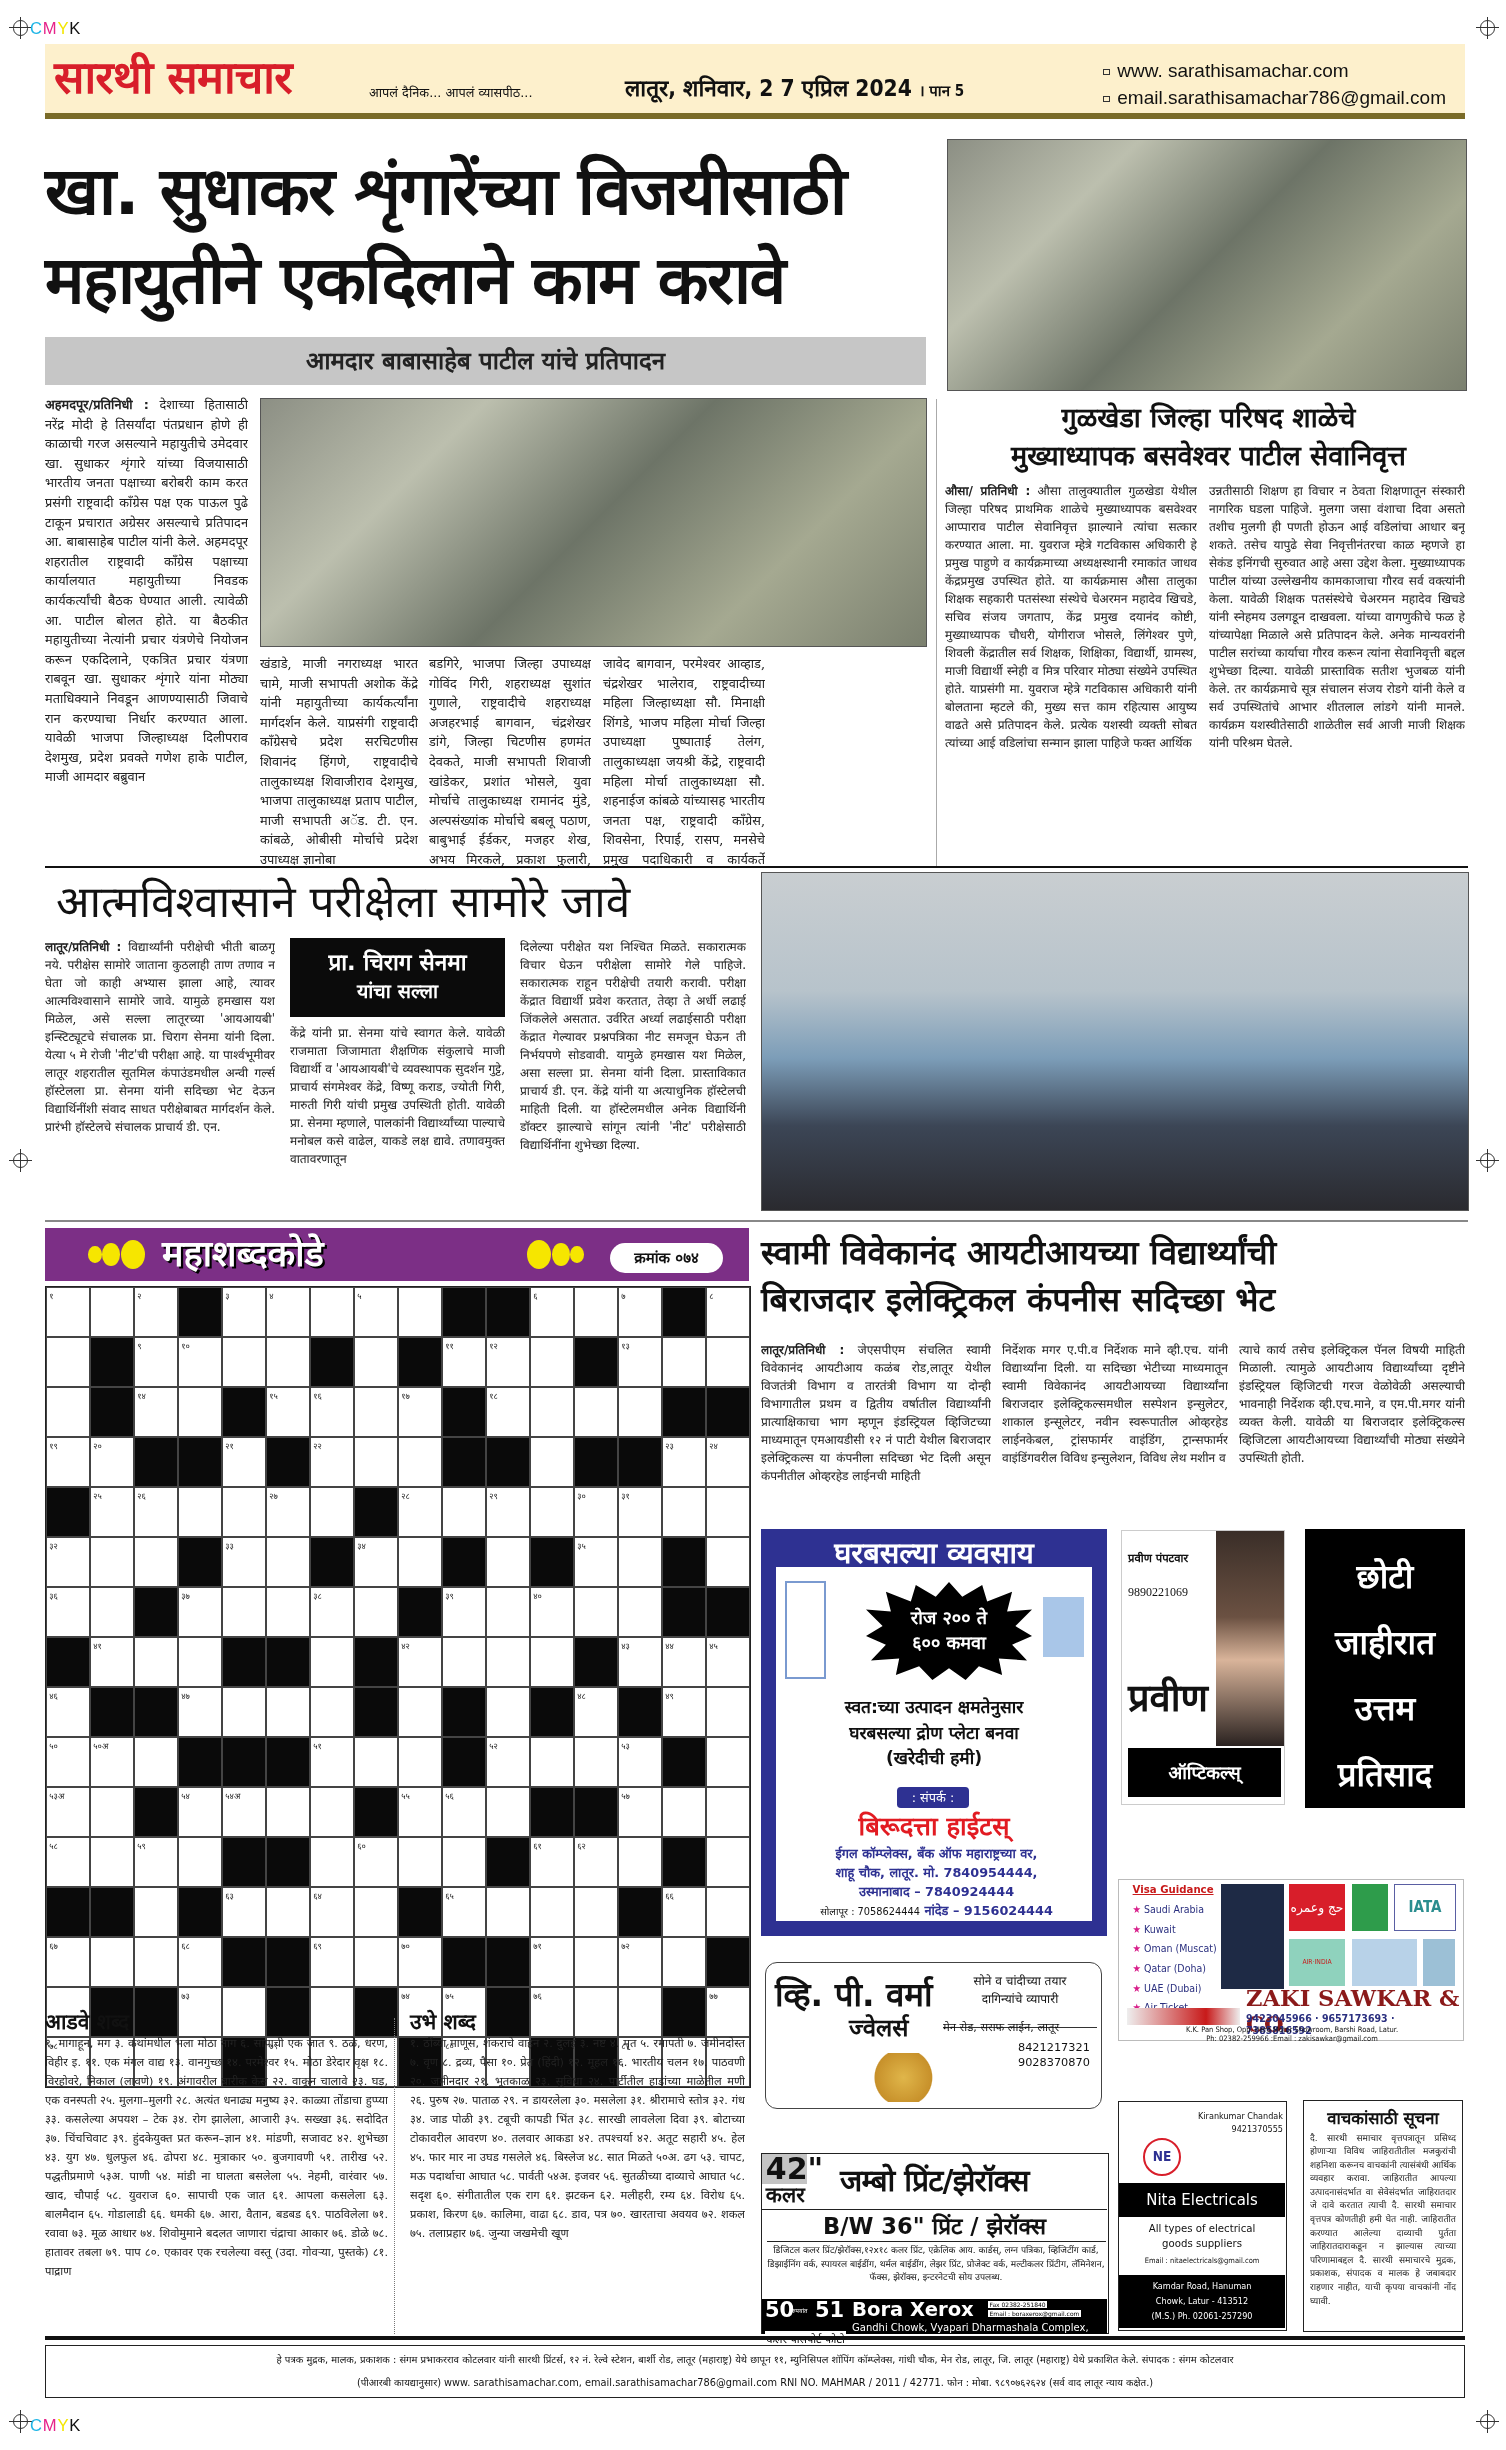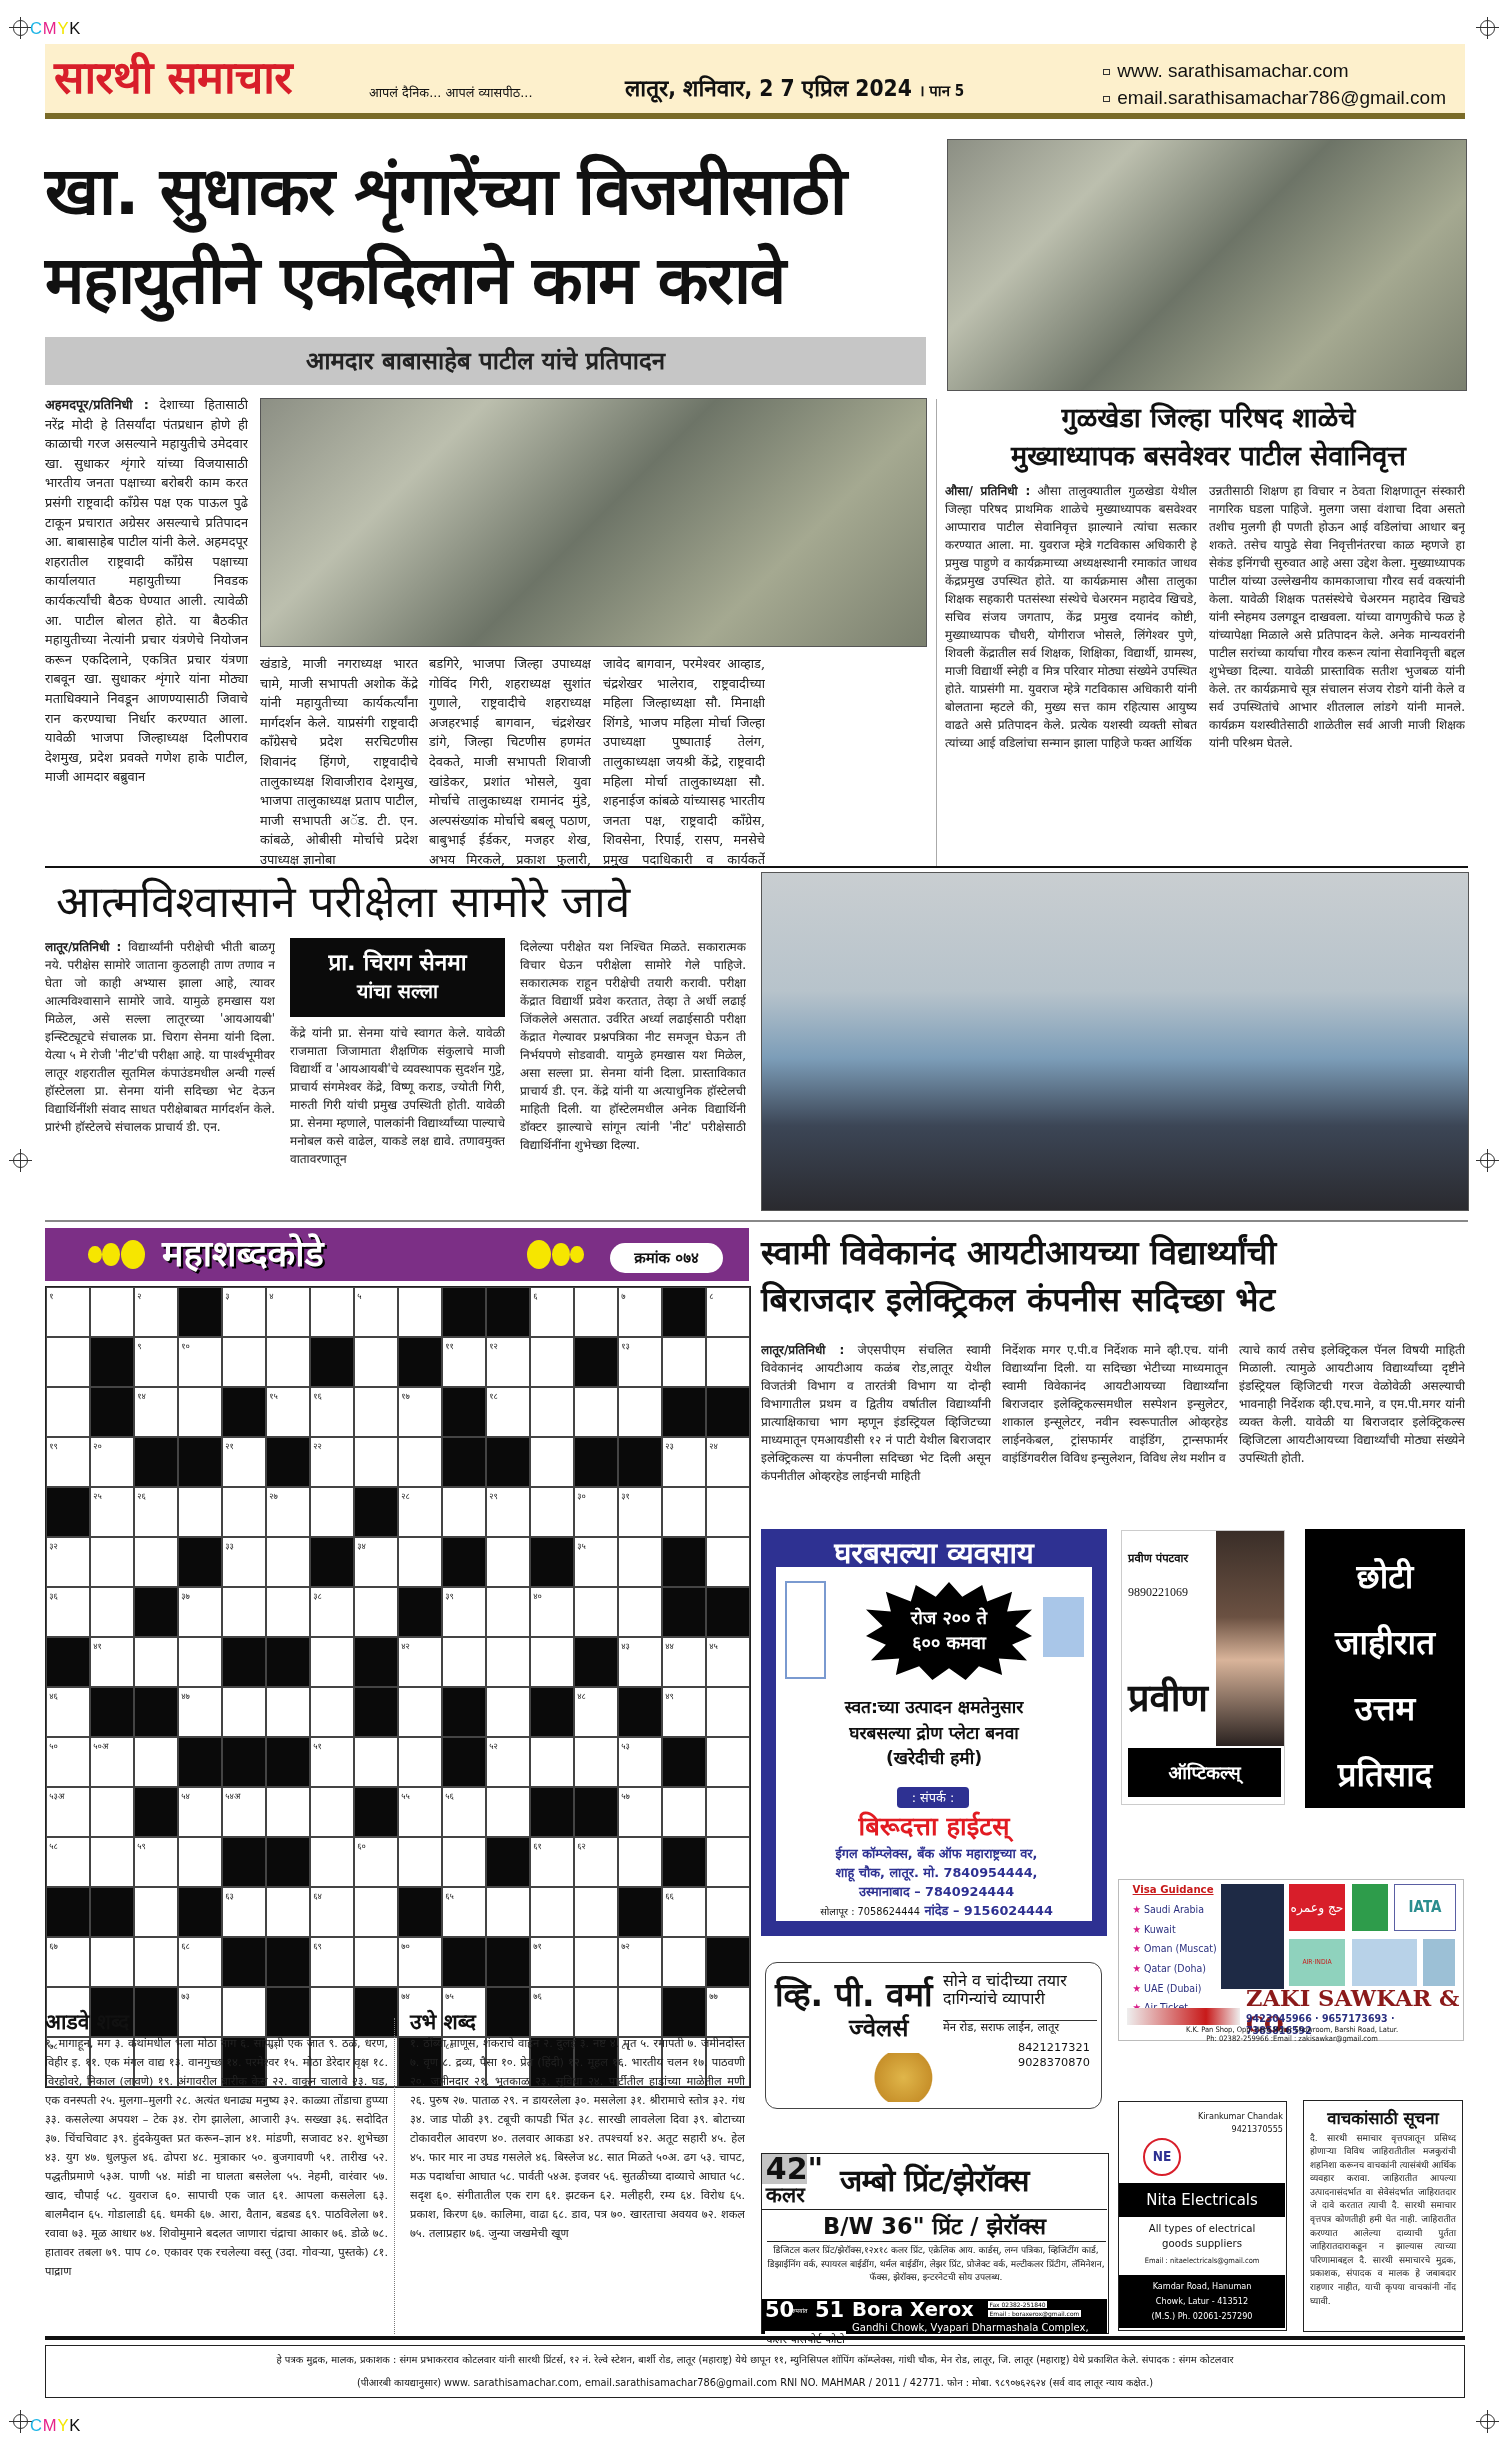--- a/index.html
+++ b/index.html
@@ -449,21 +449,21 @@
   <div style="position:absolute;left:7.5px;top:128px;width:113px;height:16.6px;background:linear-gradient(90deg,#eee,#c81a1a 70%,#eee)"></div>
   <div style="position:absolute;left:0;top:145px;width:346px;text-align:center;font-size:7.5px;line-height:9px">
     <div>K.K. Pan Shop, Opp. Hero Motor Showroom, Barshi Road, Latur.</div>
     <div>Ph: 02382-259966 :Email : zakisawkar@gmail.com</div>
   </div>
 </div>
 
 <div class="abs" style="left:765px;top:1962px;width:337px;height:147px;border:1.5px solid #444;border-radius:12px;background:#fff">
   <div style="position:absolute;left:9px;top:7.5px;font-size:33px;font-weight:bold">व्हि. पी. वर्मा</div>
   <div style="position:absolute;left:83px;top:47px;font-size:24px;font-weight:bold">ज्वेलर्स</div>
-  <div style="position:absolute;left:177px;top:9px;width:154px;font-size:16px;line-height:18px;border-bottom:0.8px solid #333;padding-bottom:12px">
+  <div style="position:absolute;left:177px;top:9px;width:154px;text-align:center;font-size:12px;line-height:18px;border-bottom:0.8px solid #333;padding-bottom:19px">
     <div>सोने व चांदीच्या तयार</div>
     <div>दागिन्यांचे व्यापारी</div>
   </div>
   <div style="position:absolute;left:177px;top:56px;font-size:11.3px">मेन रोड, सराफ लाईन, लातूर</div>
   <div style="position:absolute;left:252px;top:77px;font-size:11.3px;line-height:15px">
     <div>8421217321</div>
     <div>9028370870</div>
   </div>
   <div style="position:absolute;left:90px;top:90px;width:158px;height:49px;background:radial-gradient(circle at 30% 50%,#e0b64a 0,#c7902a 25%,#fff 26%)"></div>
 </div>

